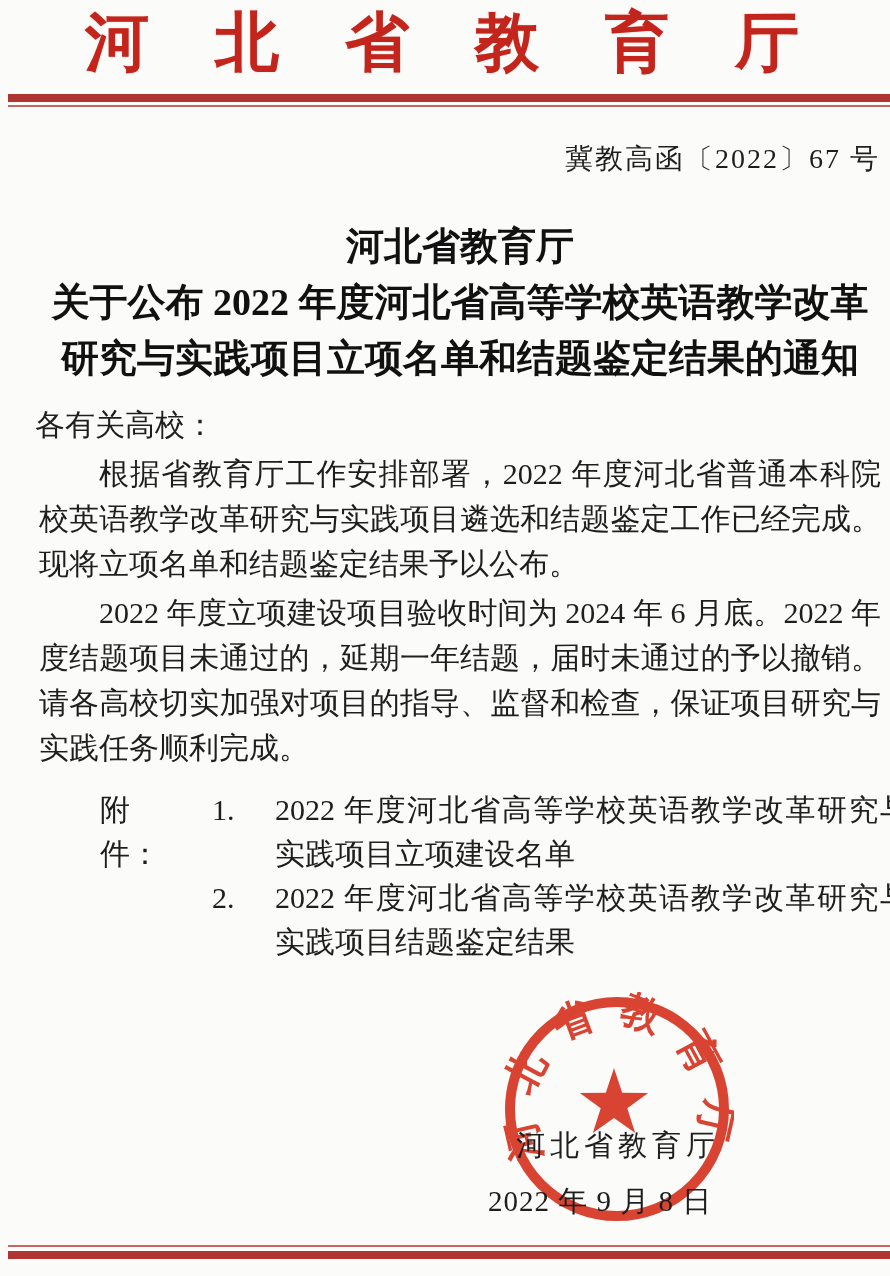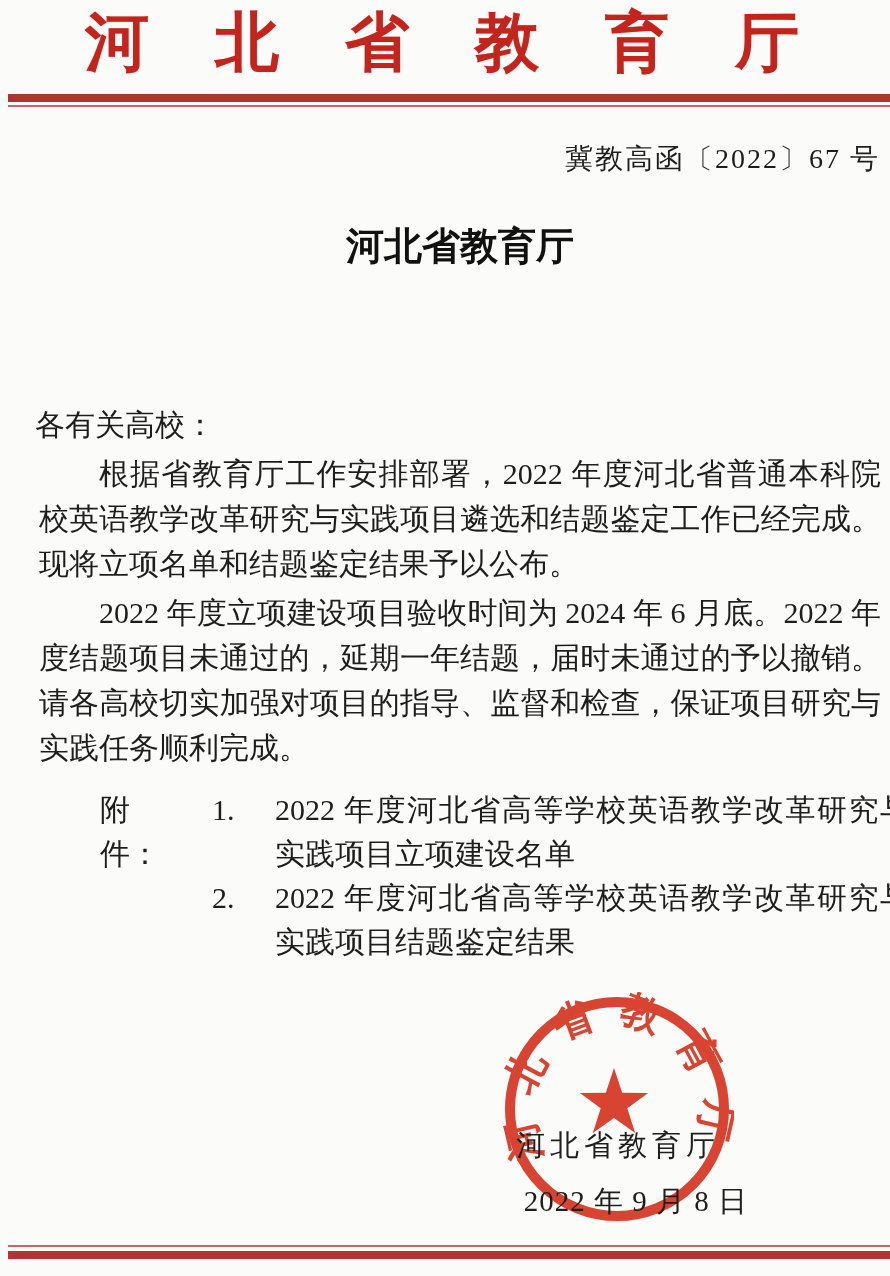--- a/index.html
+++ b/index.html
@@ -69,21 +69,21 @@
     position:absolute;left:500px;top:992px;width:234px;height:234px;
     opacity:.95;
   }
   .closing-sign{
     position:absolute;top:1126px;left:498px;width:240px;
     text-align:center;font-size:29px;letter-spacing:5px;
     z-index:3;
   }
   .closing-date{
     position:absolute;top:1182px;left:488px;width:260px;
-    text-align:right;font-size:29px;letter-spacing:1px;
+    text-align:left;font-size:29px;letter-spacing:1px;
     z-index:3;
   }
   .seal text{
     fill:var(--seal-red);
     font-family:"Liberation Serif","DejaVu Serif",serif;
     font-weight:bold;
   }
 </style>
 </head>
 <body>
@@ -92,20 +92,22 @@
 
   <div class="agency-header">河北省教育厅</div>
 
   <div class="rule rule-thick-top"></div>
   <div class="rule rule-thin-top"></div>
 
   <div class="doc-number">冀教高函〔2022〕67 号</div>
 
   <div class="title">
     <div>河北省教育厅</div>
+    <div>关于公布 2022 年度河北省高等学校英语教学改革</div>
+    <div>研究与实践项目立项名单和结题鉴定结果的通知</div>
   </div>
 
   <div class="body-text">
     <p class="salutation">各有关高校：</p>
     <p>根据省教育厅工作安排部署，2022 年度河北省普通本科院校英语教学改革研究与实践项目遴选和结题鉴定工作已经完成。现将立项名单和结题鉴定结果予以公布。</p>
     <p>2022 年度立项建设项目验收时间为 2024 年 6 月底。2022 年度结题项目未通过的，延期一年结题，届时未通过的予以撤销。请各高校切实加强对项目的指导、监督和检查，保证项目研究与实践任务顺利完成。</p>
   </div>
 
   <div class="attachments">
     <div class="att-row">

